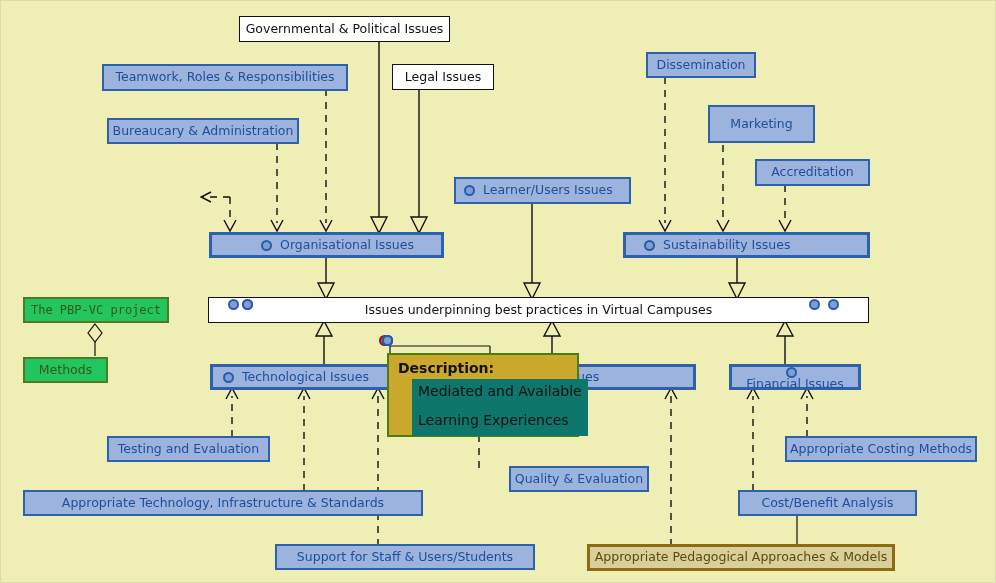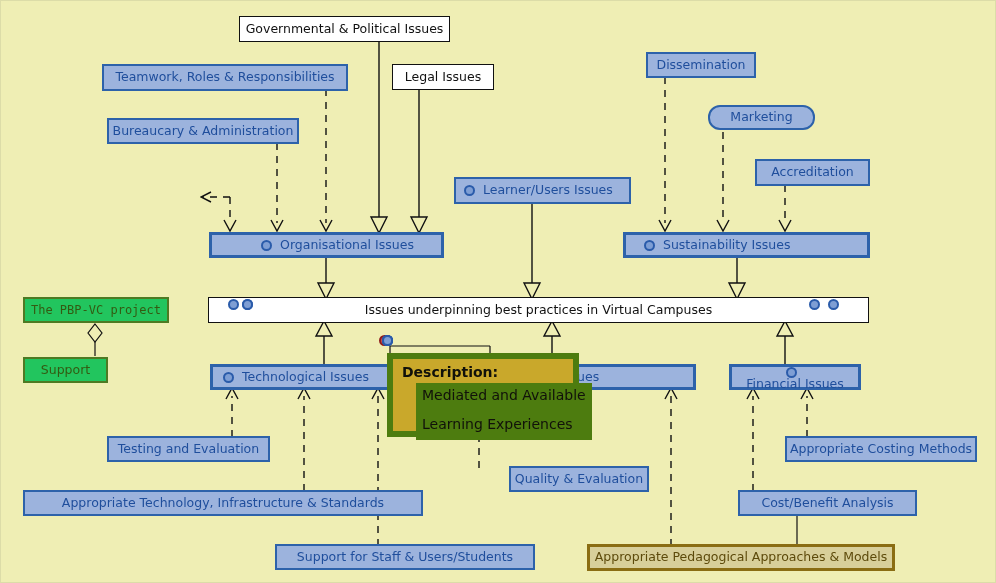--- a/index.html
+++ b/index.html
@@ -100,33 +100,33 @@
     display: flex;
     gap: 6px;
     align-items: center;
   }
 
   
   .tooltip {
     position: absolute;
     box-sizing: border-box;
     background: #c9a82b;
-    border: 6px solid #4d7c0f;
+    border: 2px solid #4d7c0f;
     padding: 6px 9px 10px 9px;
     color: #11110a;
     font-family: "DejaVu Sans", sans-serif;
   }
   .tooltip .tt-title {
     font-size: 14px;
     font-weight: bold;
     margin: 0 0 3px 0;
     line-height: 1.1;
   }
   .tooltip .tt-body {
-    background: #4d7c0f;
+    background: #0f766e;
     margin-left: 14px;
     padding: 2px 6px 4px 6px;
     font-size: 14px;
     line-height: 1.55;
     display: inline-block;
   }
   .tooltip .tt-body div { white-space: nowrap; }
   .tooltip .tt-body .spacer { height: 7px; }
 </style>
 </head>
@@ -232,21 +232,21 @@
 
   <div class="node blue" style="left:106px; top:117px; width:192px; height:26px;">
     <span class="lbl">Bureaucary &amp; Administration</span>
   </div>
 
 
   <div class="node blue" style="left:645px; top:51px; width:110px; height:26px;">
     <span class="lbl">Dissemination</span>
   </div>
 
-  <div class="node blue" style="left:707px; top:104px; width:107px; height:25px;border-radius:12px;">
+  <div class="node blue" style="left:707px; top:104px; width:107px; height:38px;">
     <span class="lbl">Marketing</span>
   </div>
 
   <div class="node blue" style="left:754px; top:158px; width:115px; height:27px;">
     <span class="lbl">Accreditation</span>
   </div>
 
   <div class="node blue" style="left:453px; top:176px; width:177px; height:27px; justify-content:flex-start; padding-left:8px;">
     <span class="dot"></span>
     <span class="lbl">Learner/Users Issues</span>
@@ -282,21 +282,21 @@
     <span class="dot" style="margin-left:3px;"></span>
     <span class="dot" style="margin-left:3px;"></span>
     <span class="dot" style="margin-left:3px;"></span>
   </div>
 
   <div class="node green mono" style="left:22px; top:296px; width:146px; height:26px;">
     <span class="lbl">The PBP-VC project</span>
   </div>
 
   <div class="node green" style="left:22px; top:356px; width:85px; height:26px;">
-    <span class="lbl">Support</span>
+    <span class="lbl">Methods</span>
   </div>
 
   <div class="node blue thick" style="left:209px; top:363px; width:228px; height:26px; justify-content:flex-start; padding-left:10px;">
     <span class="dot"></span>
     <span class="lbl">Technological Issues</span>
   </div>
 
   <div class="node blue thick" style="left:440px; top:363px; width:255px; height:26px; justify-content:flex-start; padding-left:18px;">
     <span class="dot"></span>
     <span class="lbl">Pedagogical Issues</span>

